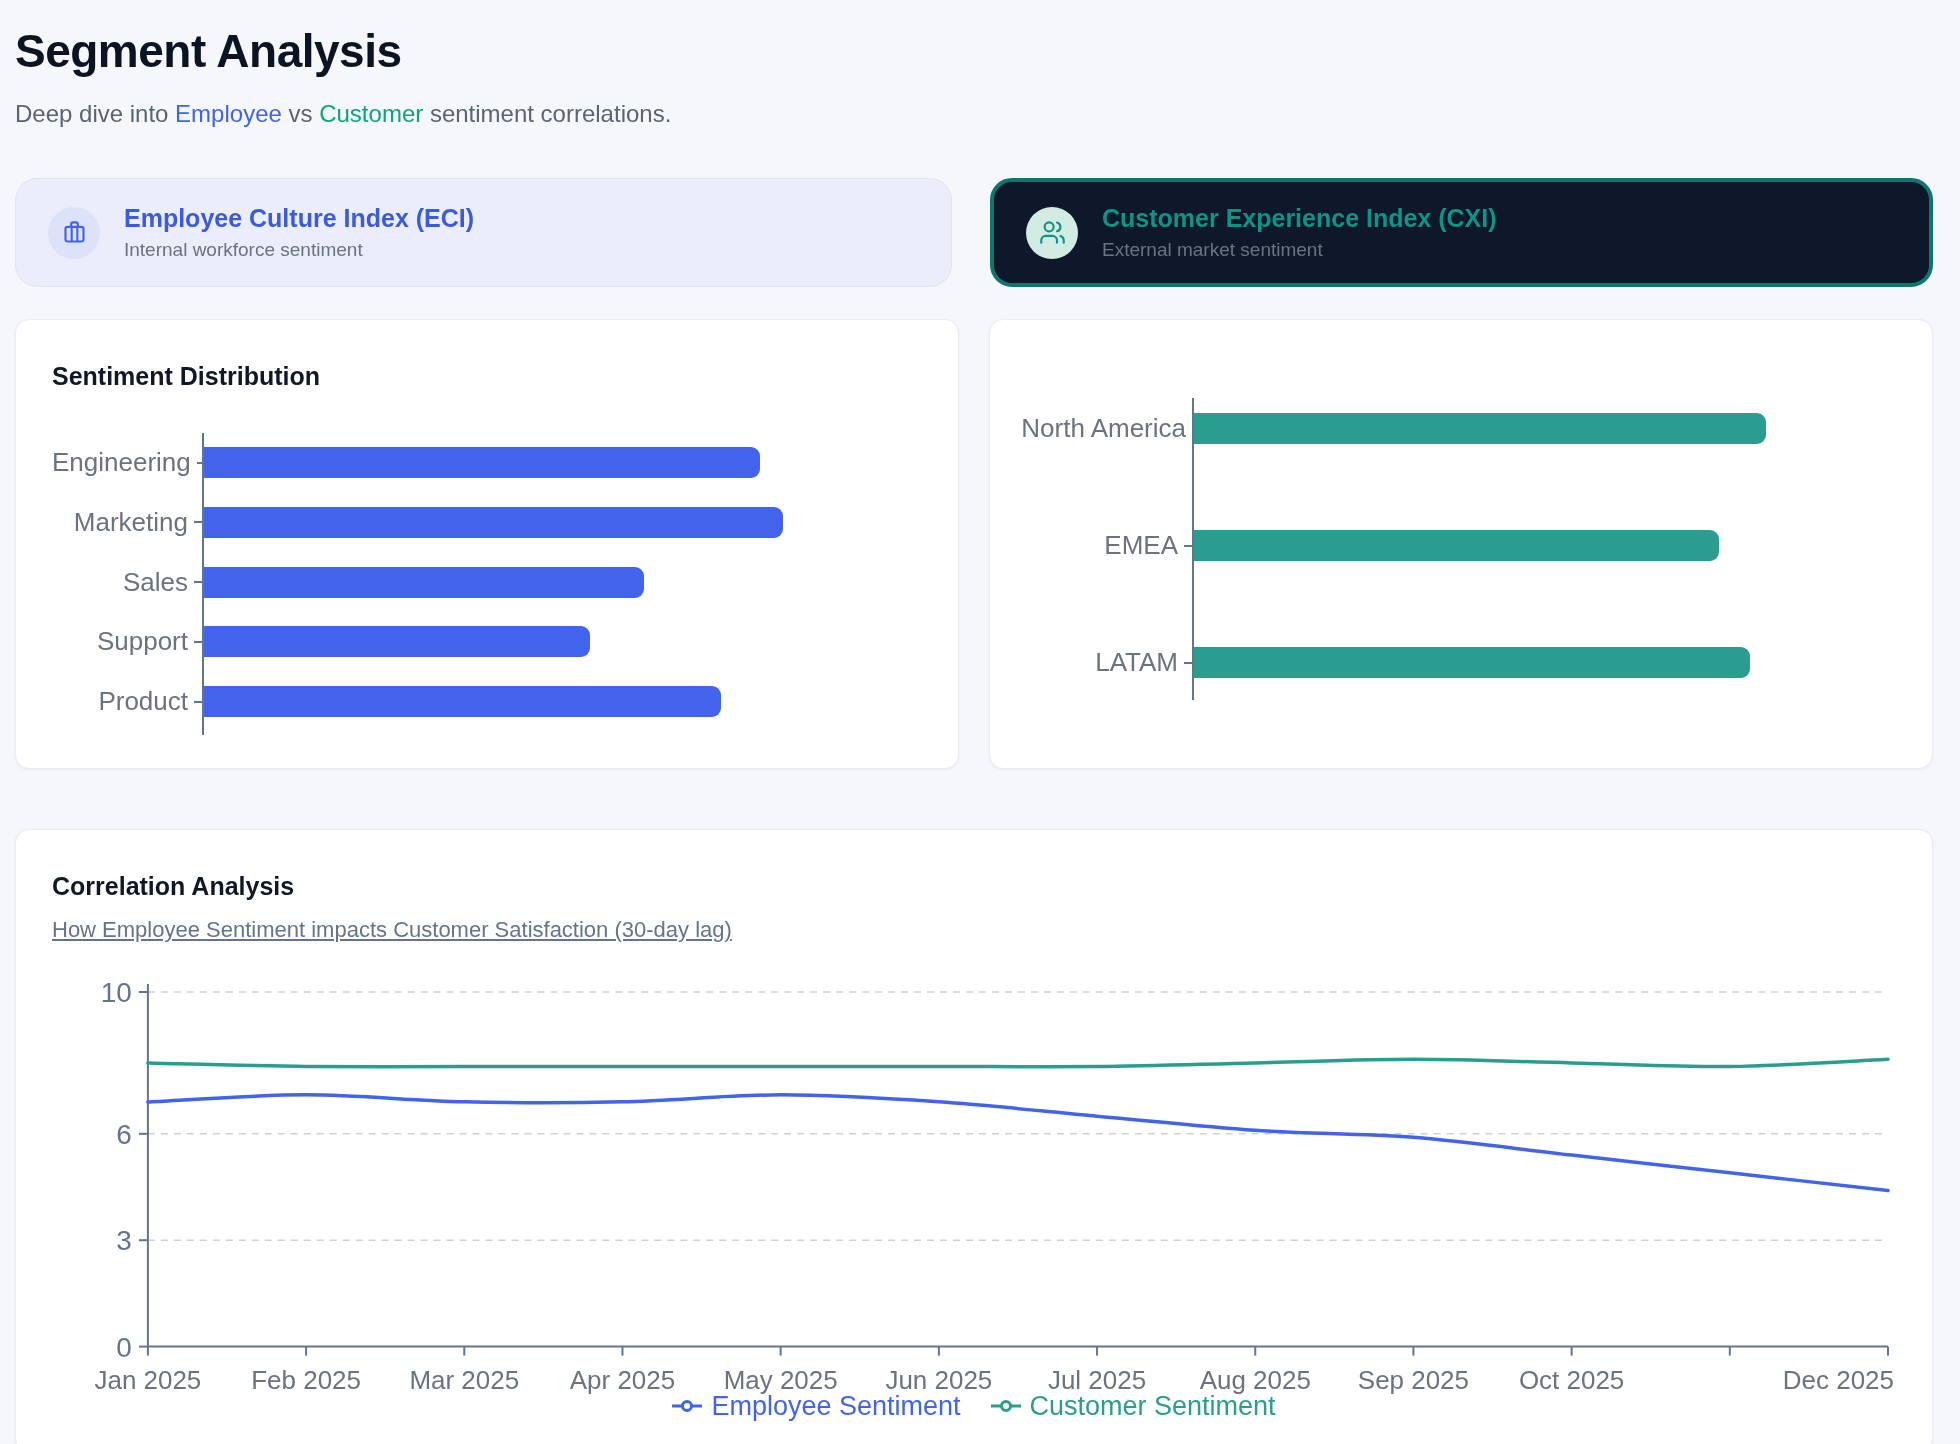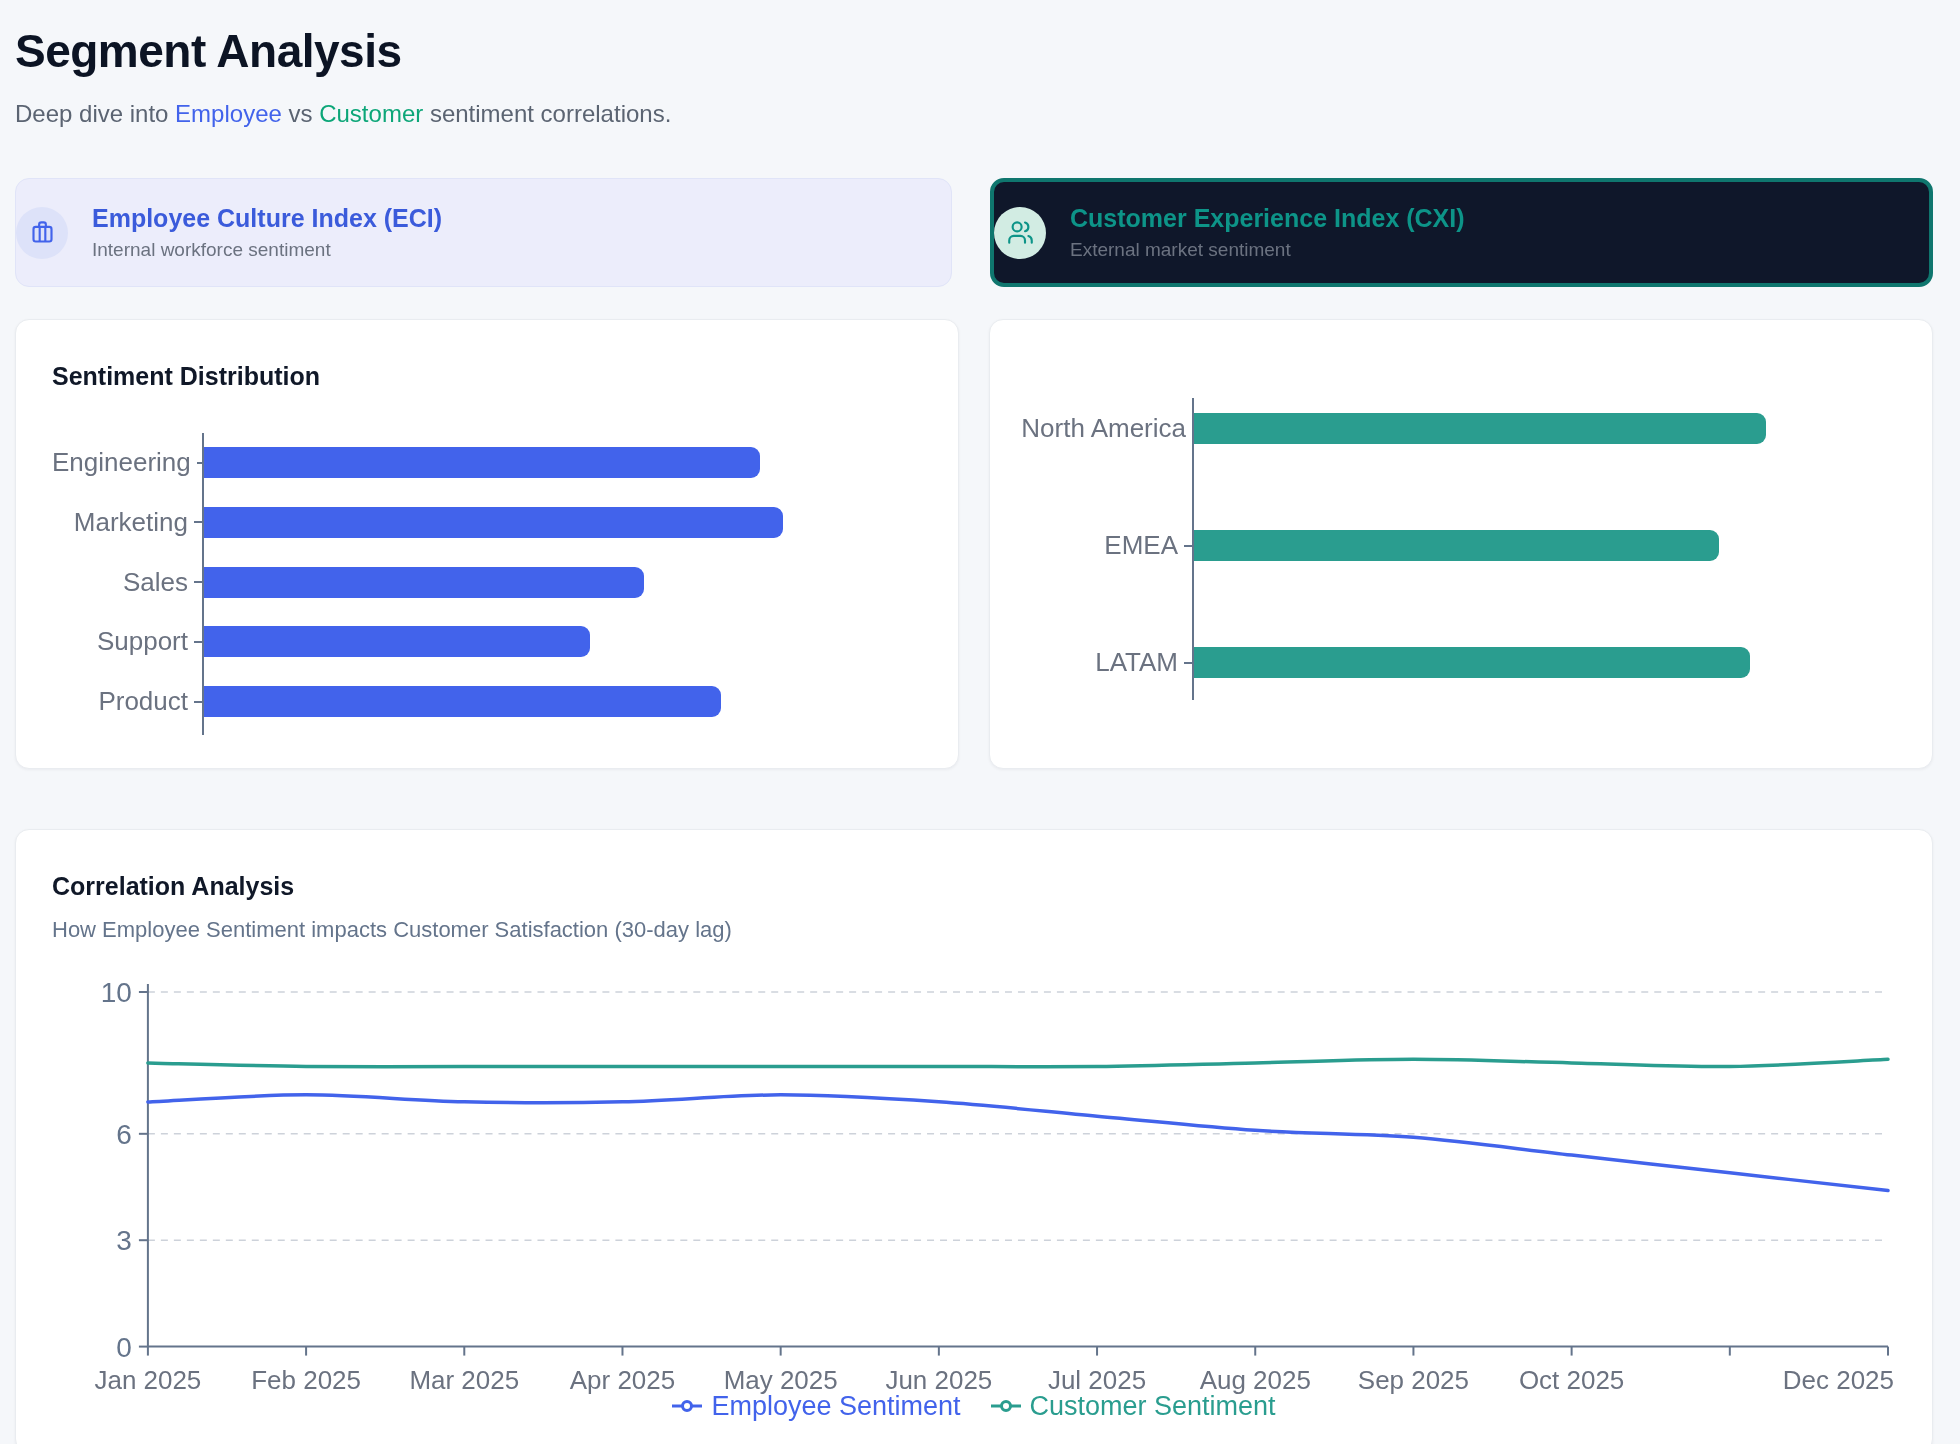--- a/index.html
+++ b/index.html
@@ -17,22 +17,22 @@
     font-size:46px; font-weight:bold; letter-spacing:-0.5px;
     color:#0c1424;
   }
   .page-sub { margin:22px 0 0 0; font-size:24px; color:#5b6472; }
   .page-sub .hl-blue { color:#4263eb; }
   .page-sub .hl-teal { color:#0ca678; }
 
   
   .index-row { display:flex; gap:38px; margin-top:50px; }
   .index-card {
-    flex:1 1 0; height:109px; border-radius:14px;
-    display:flex; align-items:center; 
+    flex:1 1 0; height:109px; border-radius:22px;
+    display:flex; align-items:center; padding-left:32px;
   }
   .index-card.eci { background:#ecedfb; border:1px solid #e0e4f8; }
   .index-card.cxi { background:#0f172a; border:4px solid #0f766e; }
   .icon-circle {
     width:52px; height:52px; border-radius:50%;
     display:flex; align-items:center; justify-content:center;
     margin-right:24px; flex:0 0 52px;
   }
   .index-card.eci .icon-circle { background:#dde2f9; }
   .index-card.cxi .icon-circle { background:#d2ece3; }
@@ -66,21 +66,21 @@
     width:var(--label-w); flex:0 0 var(--label-w);
     display:flex; align-items:center; justify-content:flex-end;
     font-size:26px; color:#6b7280; white-space:nowrap;
   }
   .bar-label .tickmark { width:8px; height:2px; background:#64748b; margin-left:6px; }
   .bar-track { width:620px; flex:0 0 620px; }
   .bar { height:31px; border-radius:0 9px 9px 0; }
 
   
   .corr-card { margin-top:60px; height:624px; }
-  .corr-sub { margin:16px 0 0 0; font-size:22px; color:#64748b; }
+  .corr-sub { margin:16px 0 0 0; font-size:22px; color:#64748b;text-decoration:underline; }
   #linechart { margin-top:26px; }
   .legend {
     margin-top:6px; display:flex; justify-content:center; gap:30px;
     font-size:27px;
   }
   .legend-item { display:inline-flex; align-items:center; gap:9px; }
   .legend-item svg { display:block; }
 </style>
 </head>
 <body>

